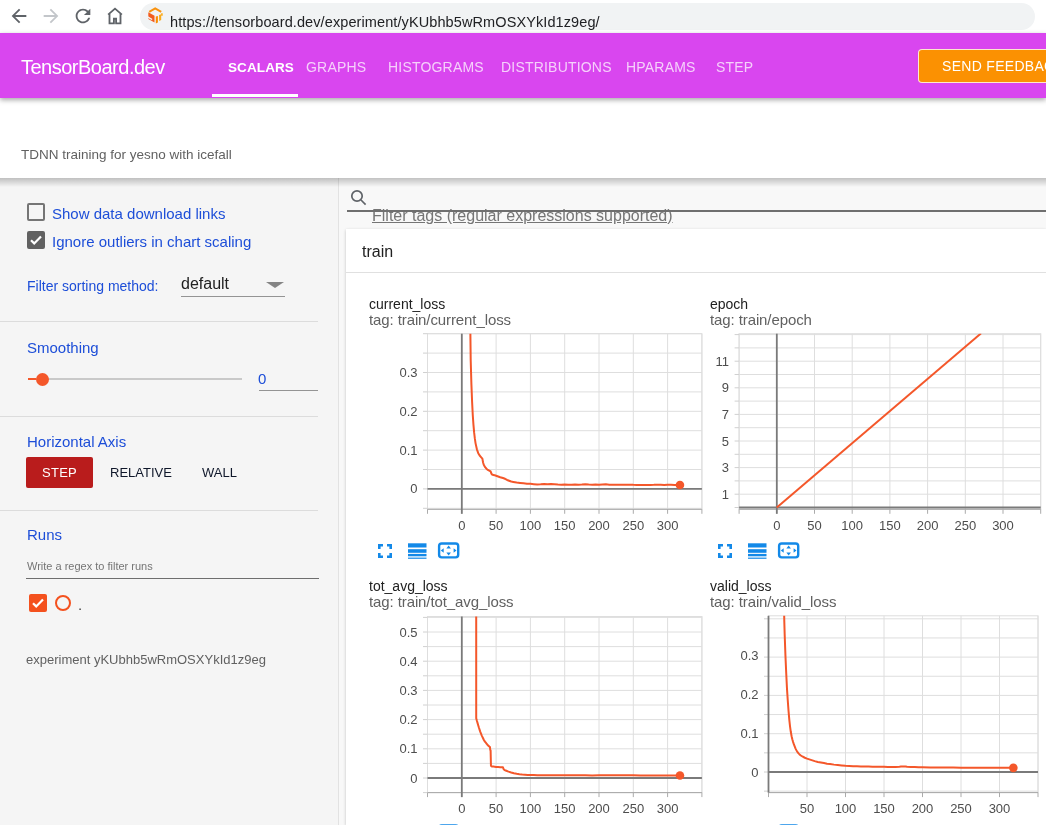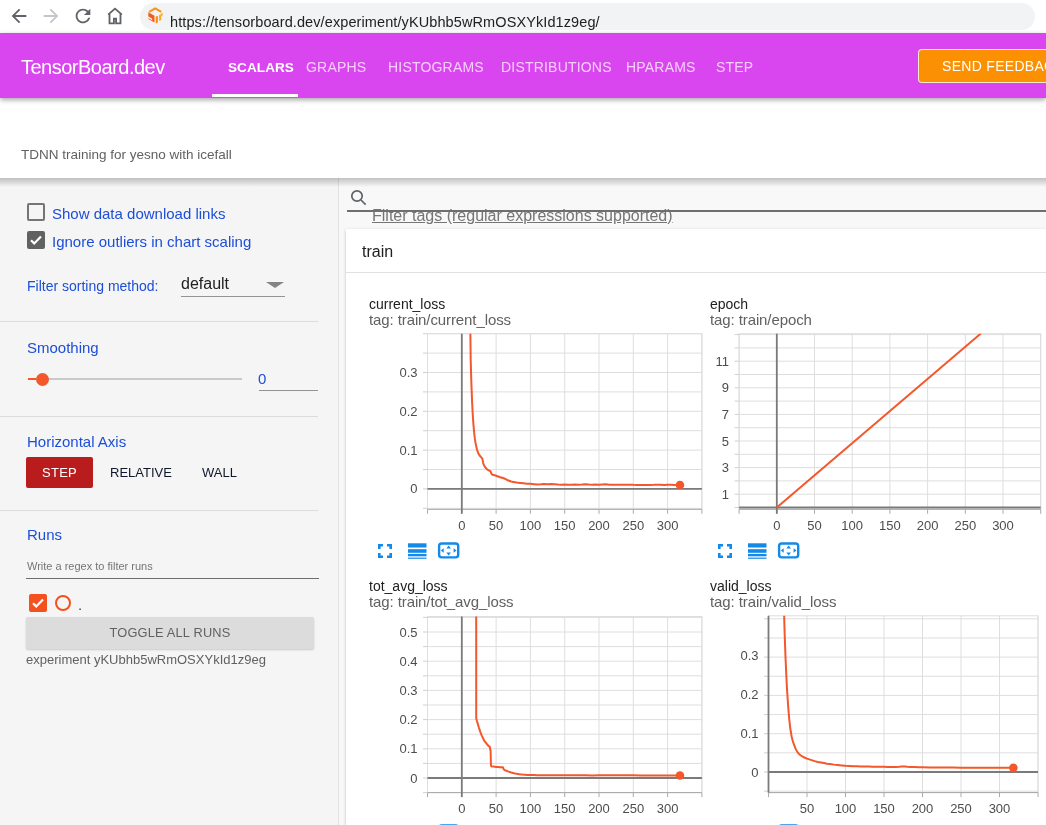--- a/index.html
+++ b/index.html
@@ -117,21 +117,20 @@
  <div class="sb" style="left:27px;top:348px">Runs</div>
  <div class="sb" style="left:27px;top:382px;color:#757575;font-size:11px">Write a regex to filter runs</div>
  <div id="regexline"></div>
  <div id="runcb">
       <svg width="18" height="18" viewBox="0 0 18 18" style="position:absolute;left:0;top:0">
         <path d="M4 9.2l3.2 3.2 6.8-7" stroke="#fff" stroke-width="2.2" fill="none"></path>
       </svg>
     </div>
  <div id="runcircle"></div>
  <div class="sb" style="left:78px;top:418px;color:#424242">.</div>
- <div id="togglebtn">TOGGLE ALL RUNS</div>
  <div class="sb" style="left:26px;top:474px;font-size:13px;color:#616161">experiment yKUbhb5wRmOSXYkId1z9eg</div>
  <div id="topshadow"></div>
 </div>
 
 <svg class="abs" style="left:350px;top:189px" width="18" height="18" viewBox="0 0 18 18">
     <circle cx="7" cy="7" r="5.2" fill="none" stroke="#5f6368" stroke-width="1.7"></circle>
     <path d="M11 11l4.6 4.6" stroke="#5f6368" stroke-width="1.7"></path>
   </svg>
 <div id="filterph">Filter tags (regular expressions supported)</div>
 <div id="filterline"></div>

